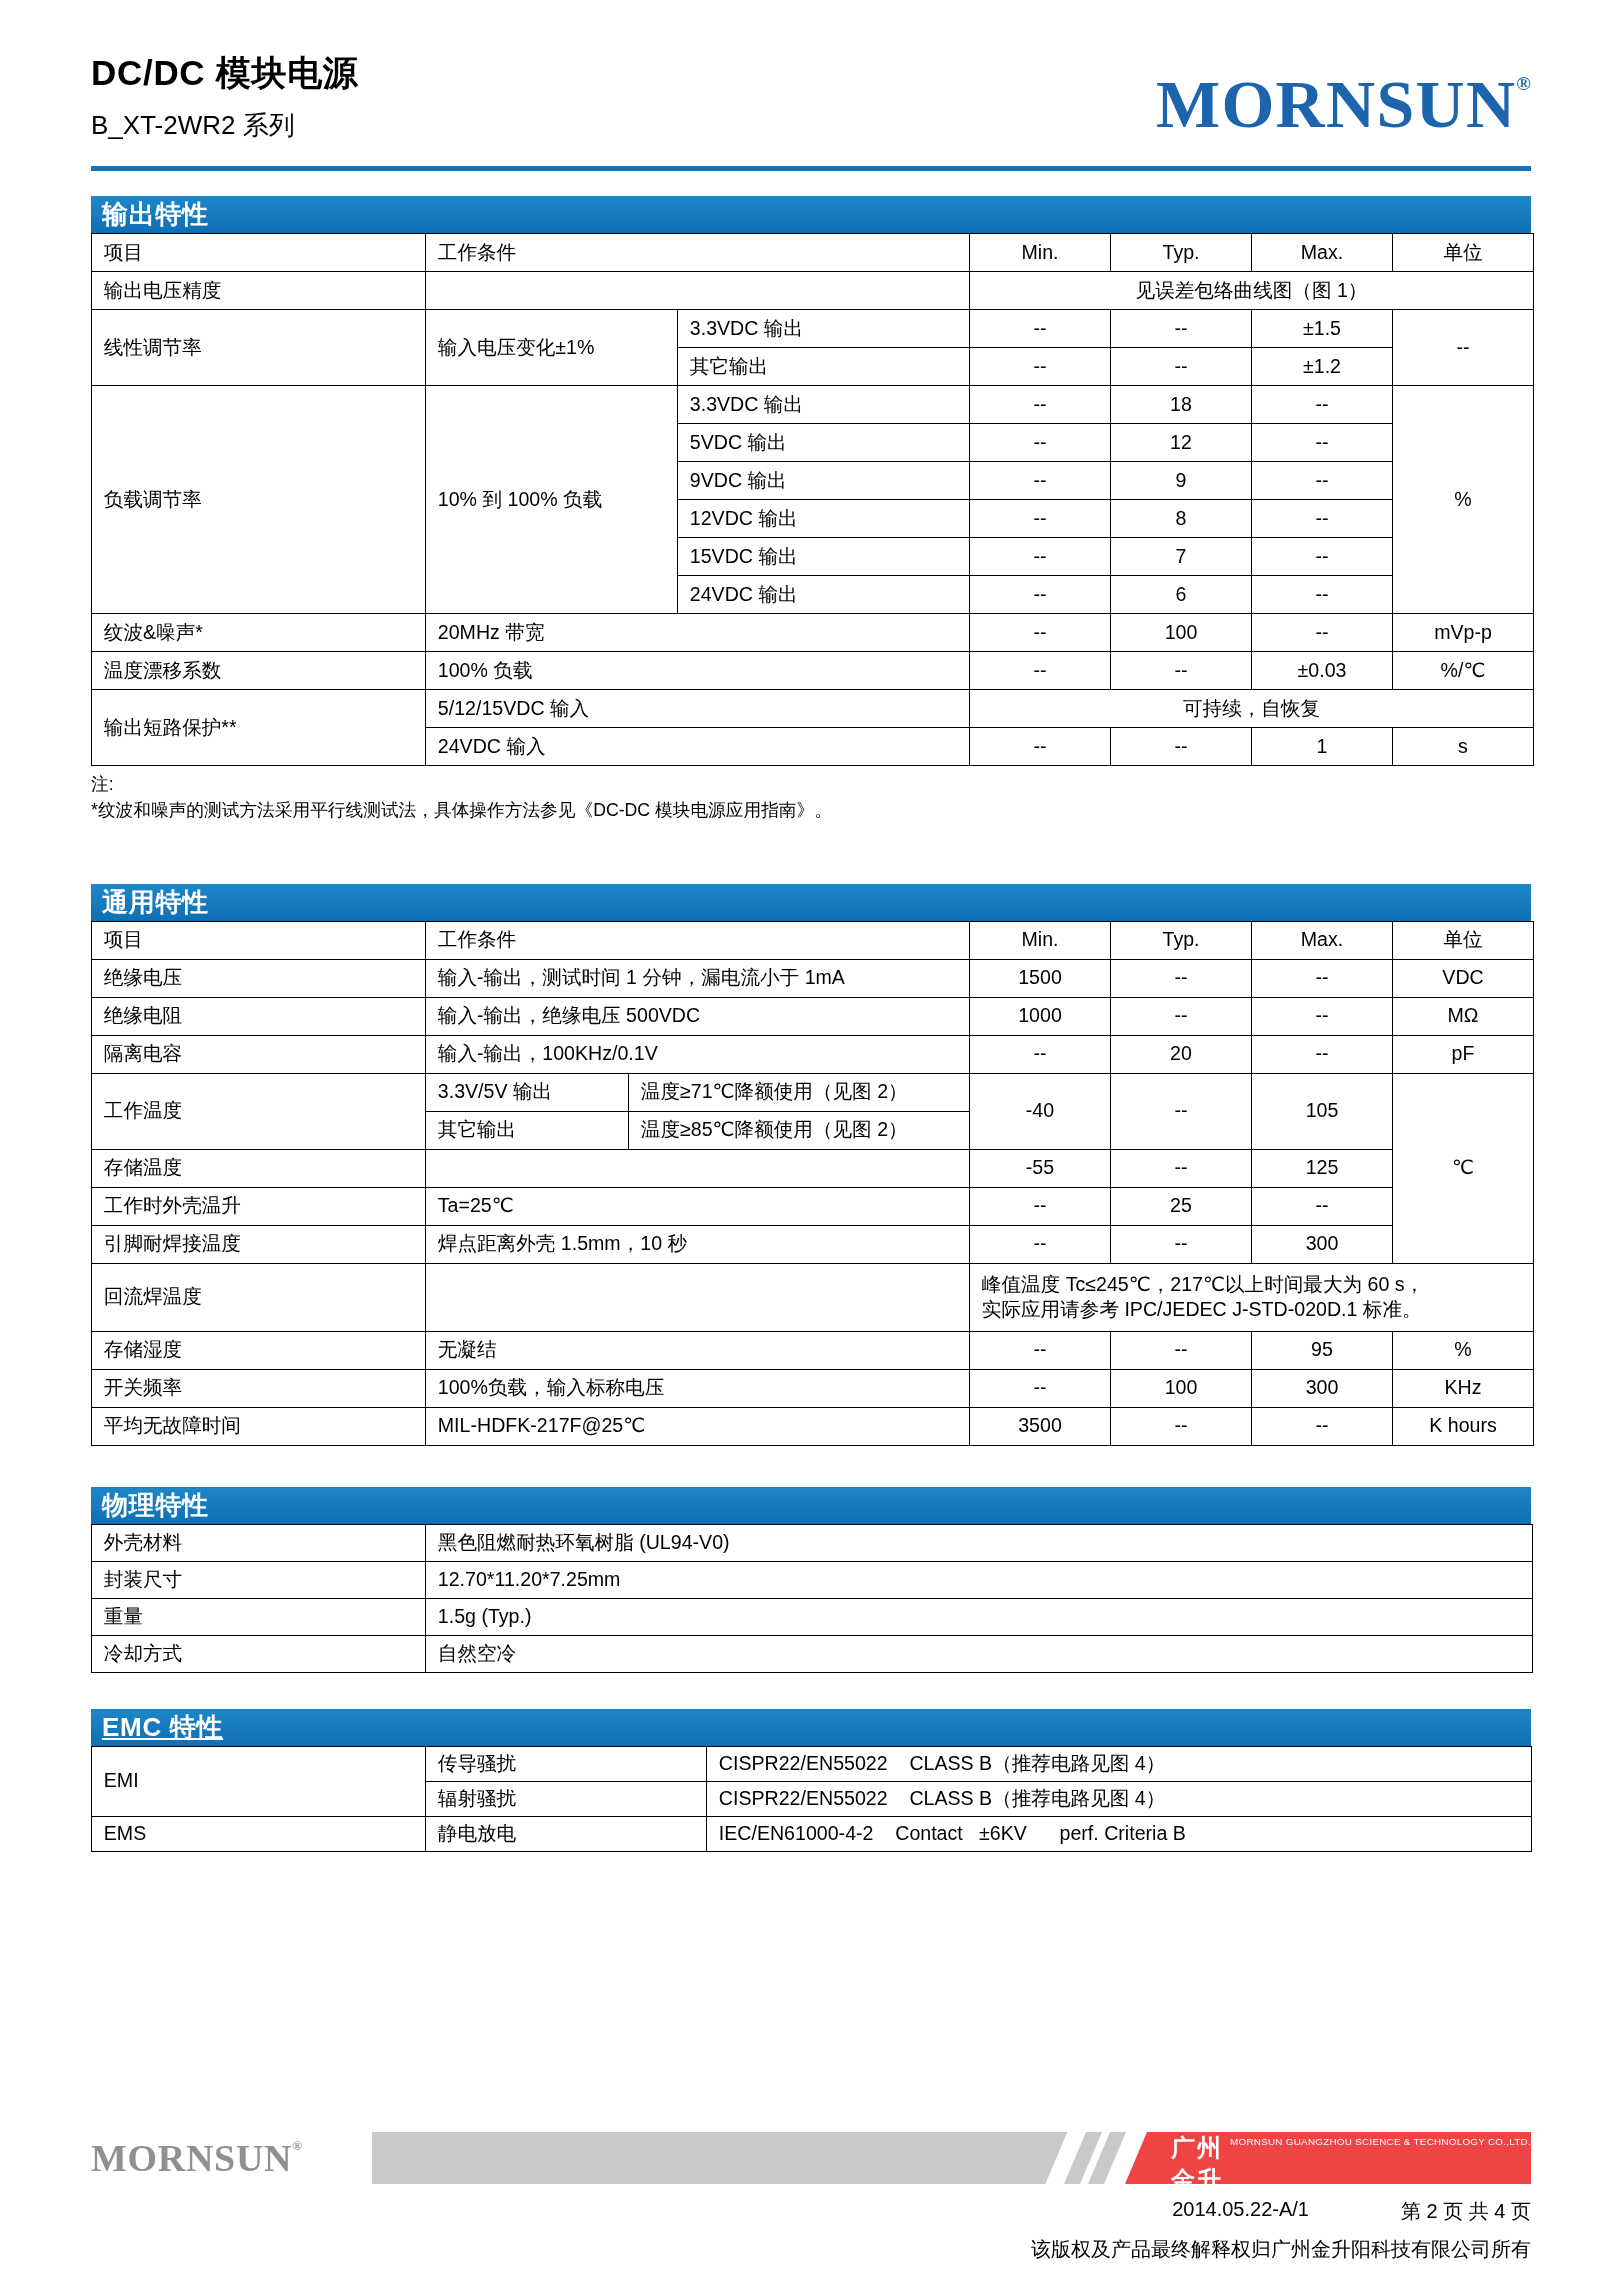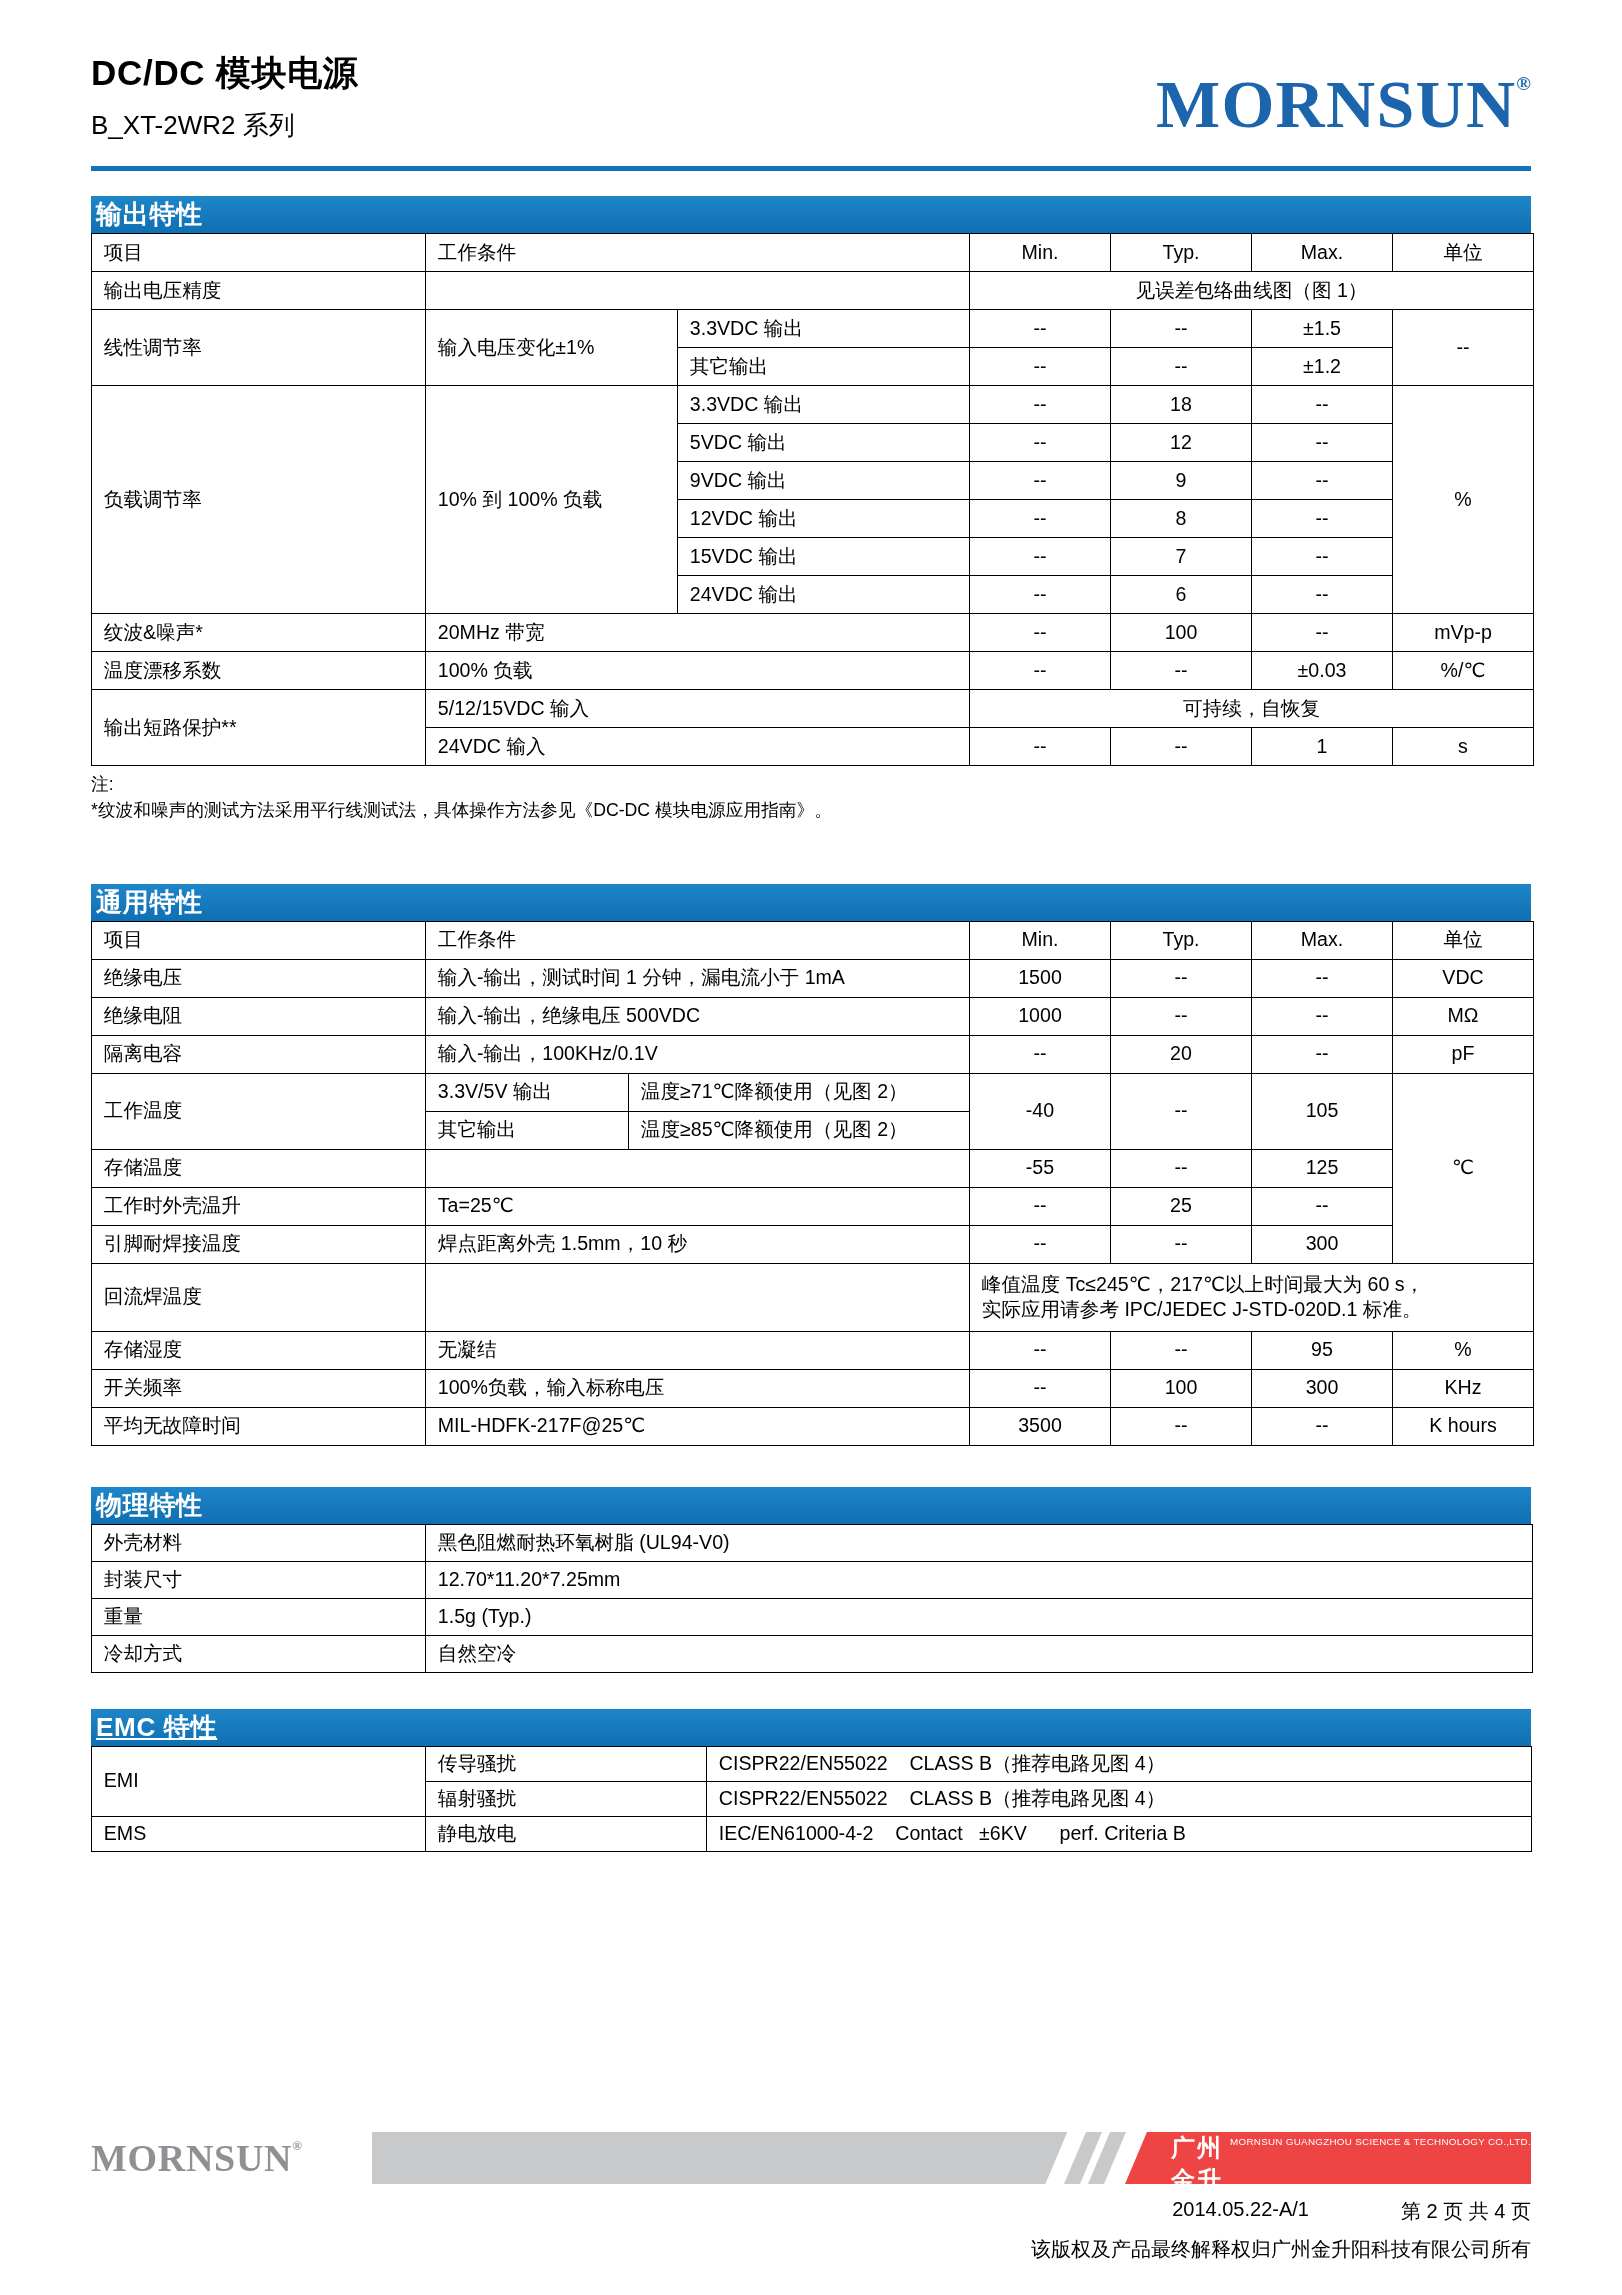--- a/index.html
+++ b/index.html
@@ -9,21 +9,21 @@
 
   
   .header { display:flex; justify-content:space-between; align-items:flex-start; }
   .doc-title { font-size:35px; font-weight:bold; line-height:43px; letter-spacing:0.7px; }
   .doc-series { font-size:26px; line-height:31px; margin-top:15.7px; }
   .logo { font-family:"Liberation Serif","DejaVu Serif",serif; font-weight:bold; color:#1C64AC; font-size:68px; line-height:1; letter-spacing:1.3px; margin-top:19px; }
   .logo sup { font-size:19.6px; vertical-align:37px; letter-spacing:0; }
   .top-rule { height:5.2px; background:#1173BC; margin-top:25px; }
 
   
-  .section-bar { height:37px; background:linear-gradient(180deg,#1E86C8 0%,#0F6FB3 100%); color:#fff; font-size:26px; font-weight:bold; display:flex; align-items:center; padding-left:5px; letter-spacing:0.7px; }
+  .section-bar { height:37px; background:linear-gradient(180deg,#1E86C8 0%,#0F6FB3 100%); color:#fff; font-size:26px; font-weight:bold; display:flex; align-items:center; padding-left:11px; letter-spacing:0.7px; }
   .mt1 { margin-top:25px; }
   .mt2 { margin-top:60px; }
   .mt3 { margin-top:41px; }
   .mt4 { margin-top:36px;text-decoration:underline; }
 
   
   table.spec { border-collapse:collapse; table-layout:fixed; width:1440px; font-size:19.6px; }
   table.spec td { border:1.3px solid #000; height:38px; padding:1.3px 5.2px 1.3px 11.8px; text-align:left; vertical-align:middle; line-height:1.3; background:#fff; }
   table.spec td.c { text-align:center; padding:1.3px 2.6px; }
   table.spec td.tall { height:68px; }

